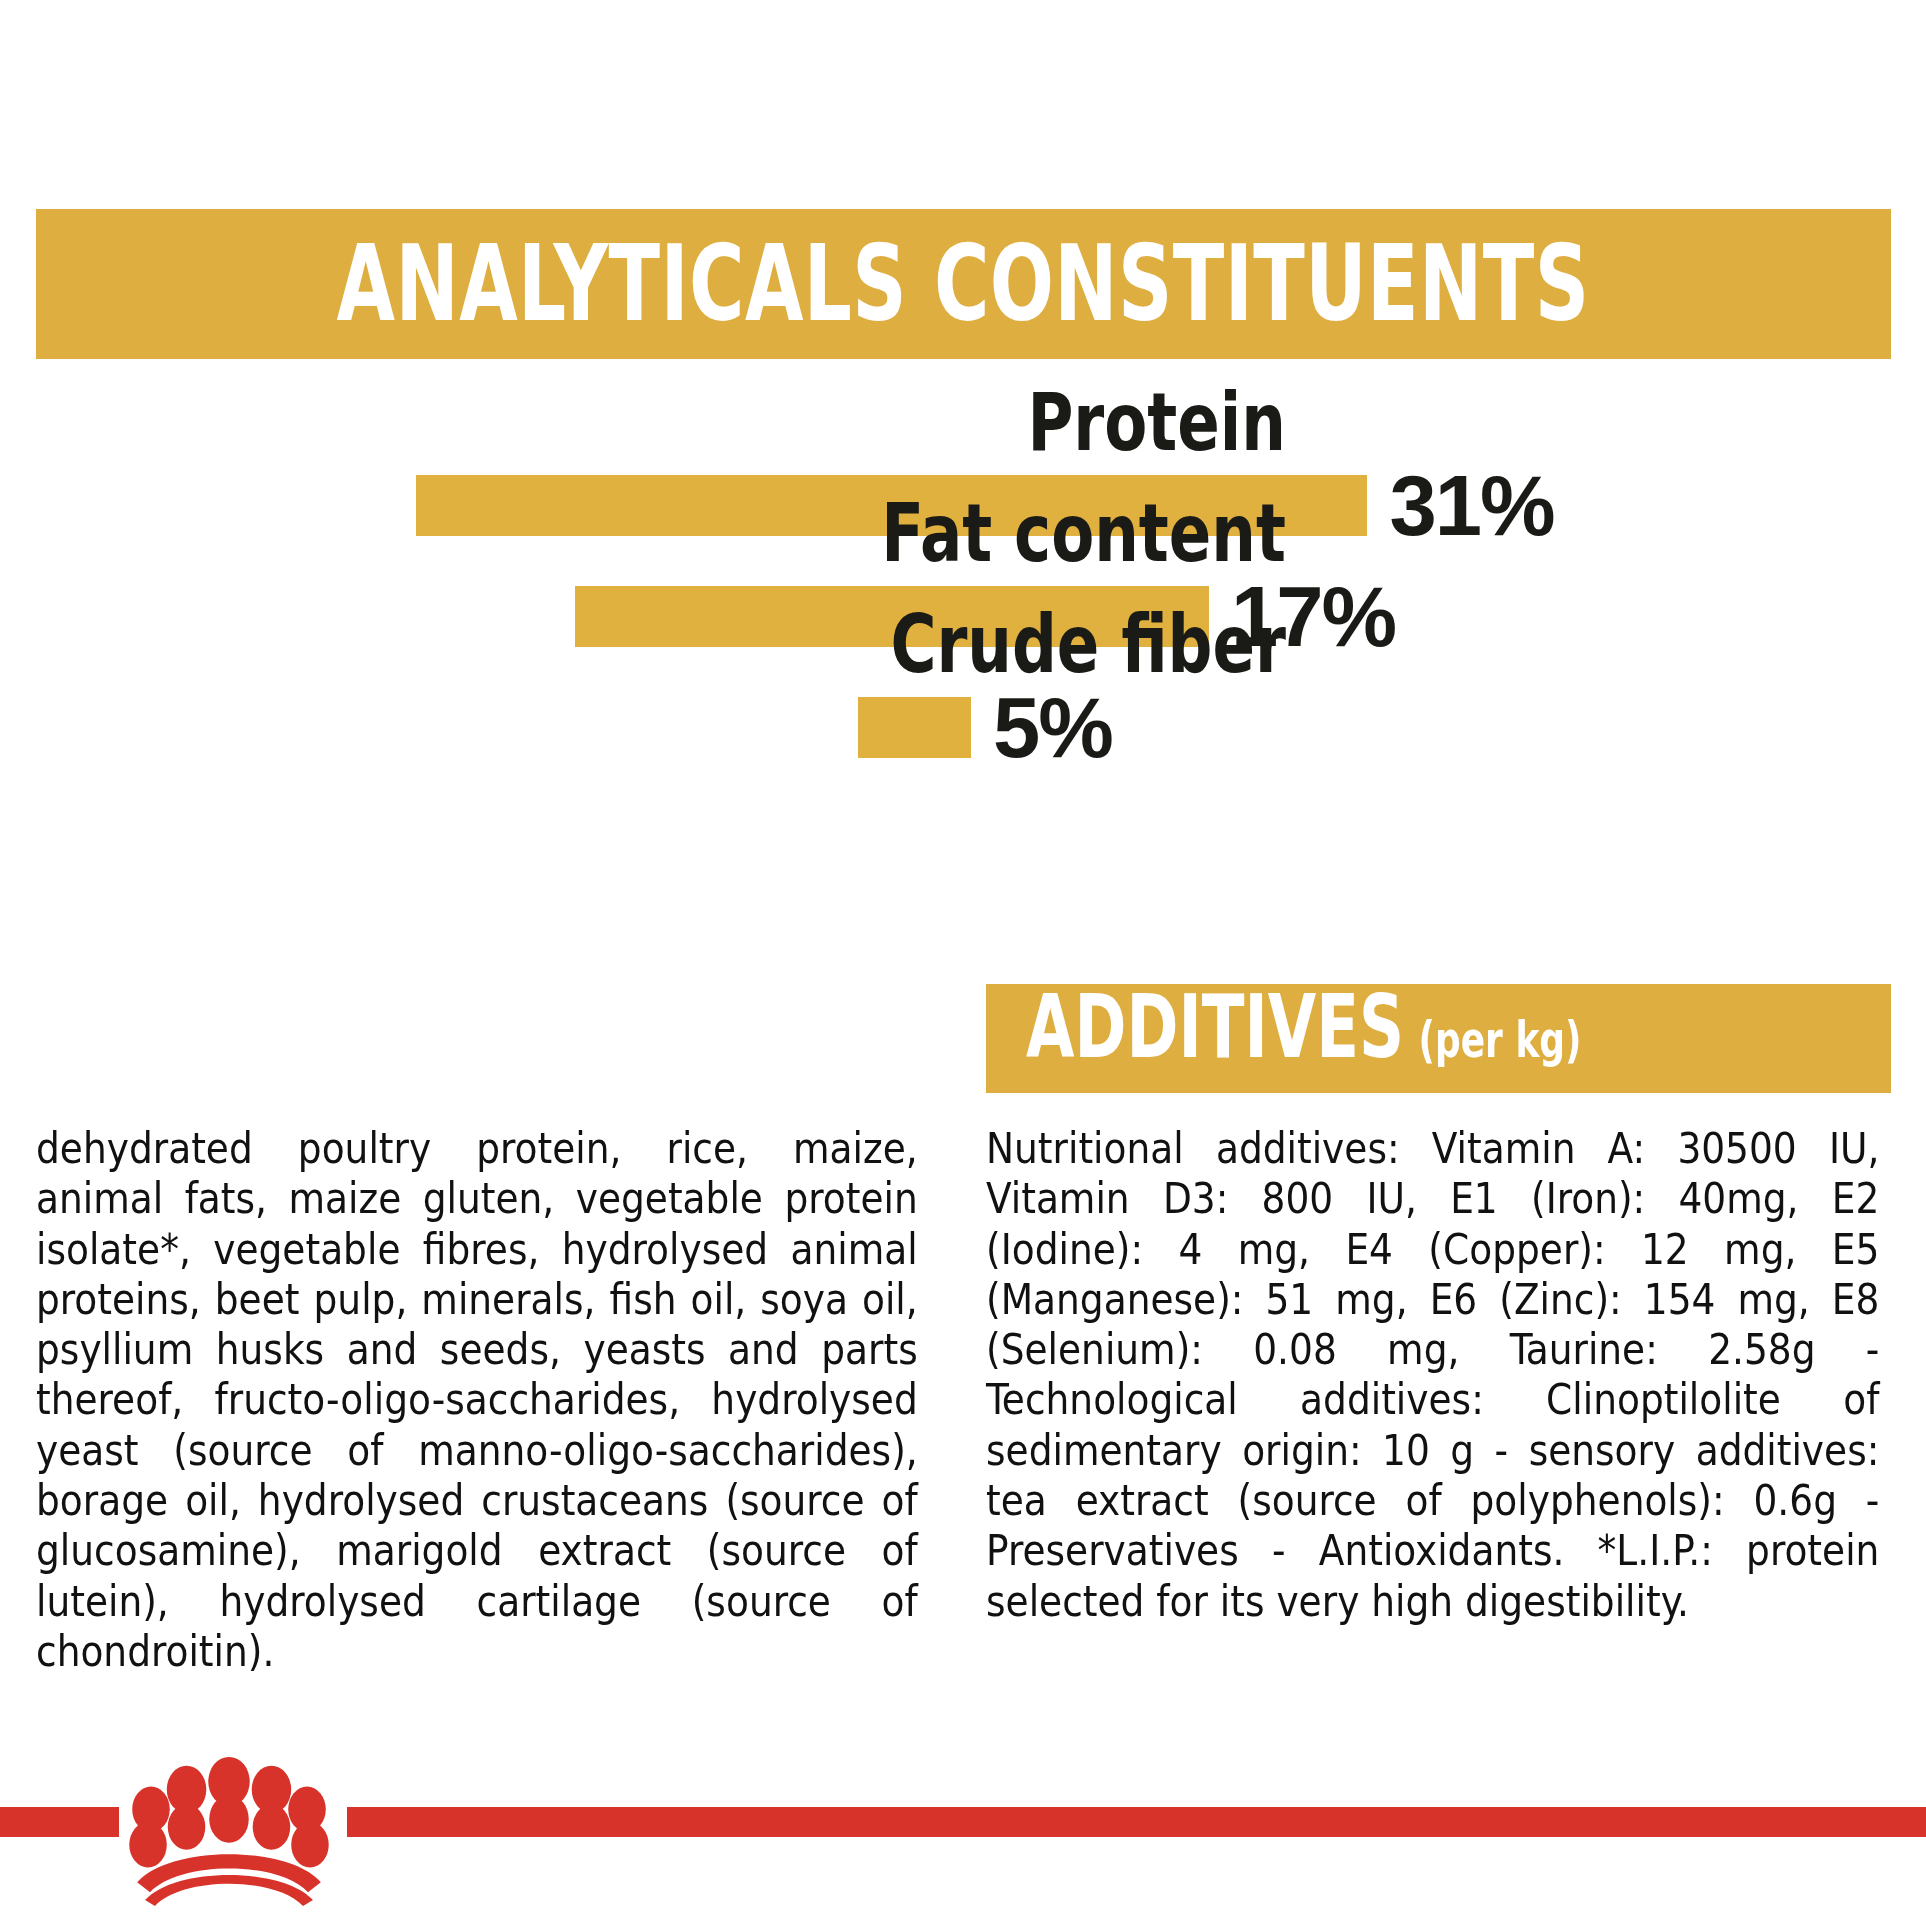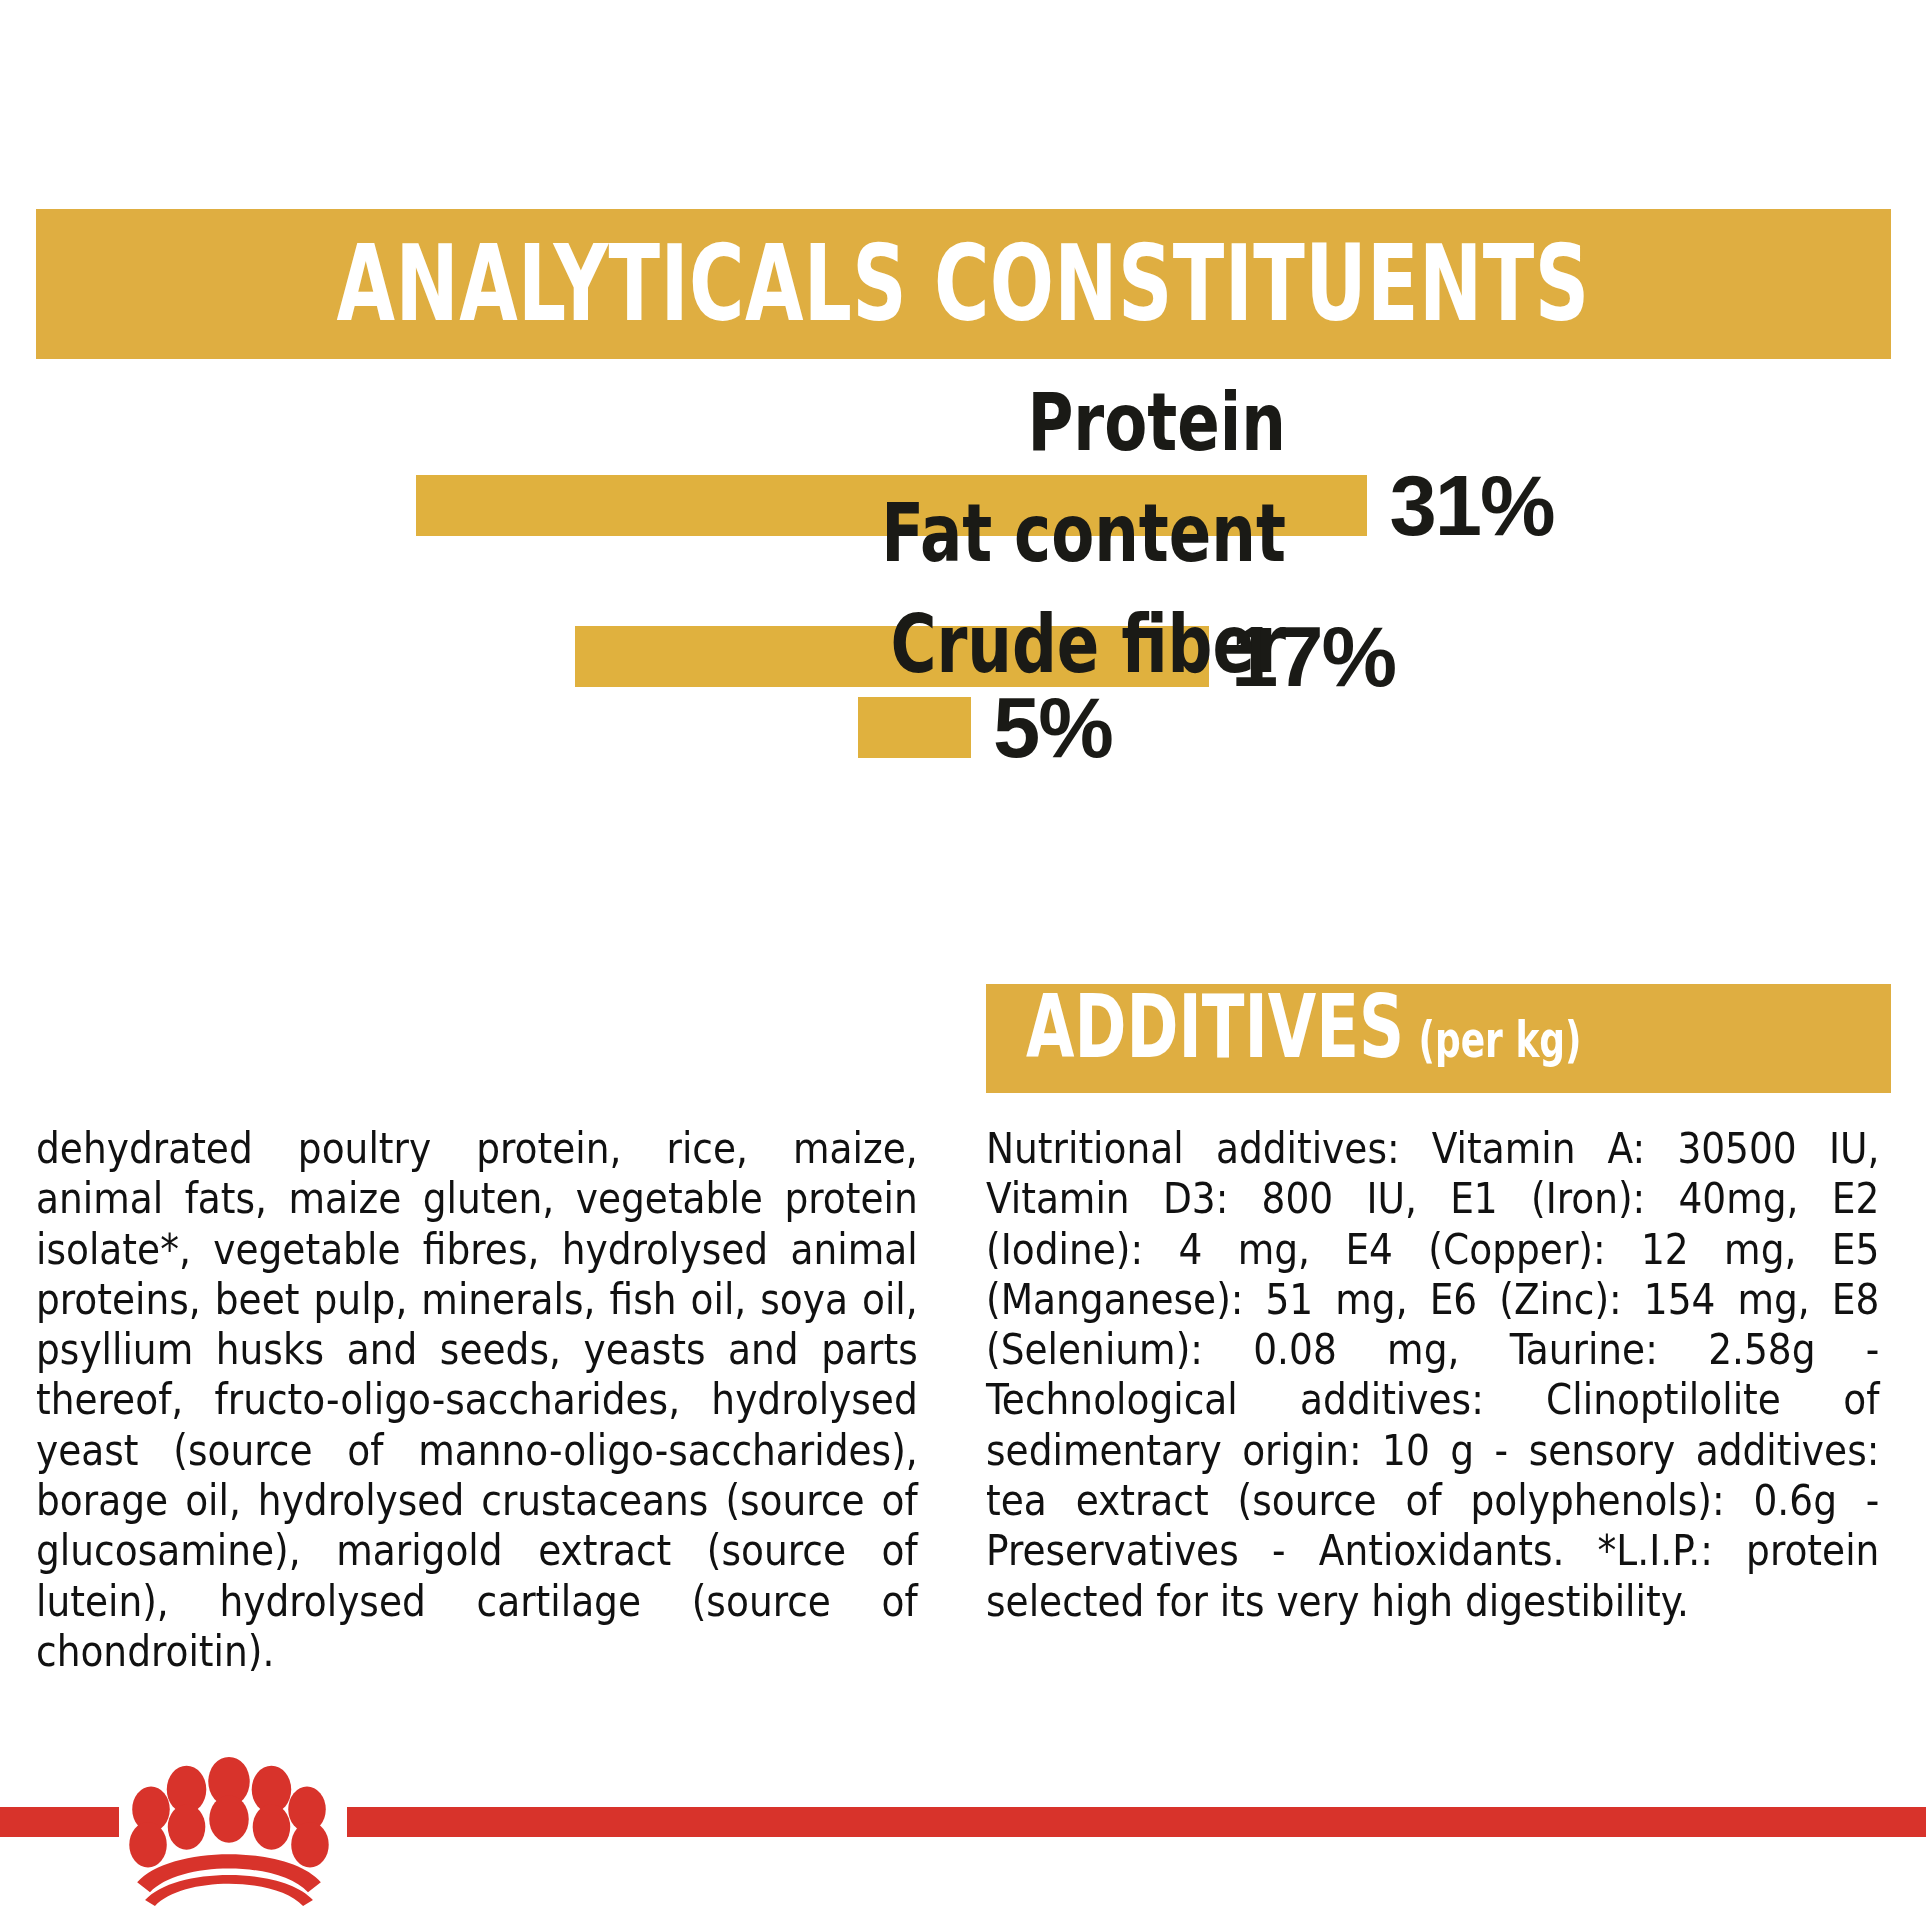--- a/index.html
+++ b/index.html
@@ -219,21 +219,21 @@
   <div id="chart">
 
     <div class="bar-row" style="top:0px;">
       <span class="bar-label">Protein</span>
       <span class="bar-track">
         <span class="bar-fill" style="width:951px;"></span>
         <span class="bar-value">31%</span>
       </span>
     </div>
 
-    <div class="bar-row" style="top:111px;gap:40px;">
+    <div class="bar-row" style="top:111px;">
       <span class="bar-label">Fat content</span>
       <span class="bar-track">
         <span class="bar-fill" style="width:634px;"></span>
         <span class="bar-value">17%</span>
       </span>
     </div>
 
     <div class="bar-row" style="top:222px;">
       <span class="bar-label">Crude fiber</span>
       <span class="bar-track">

